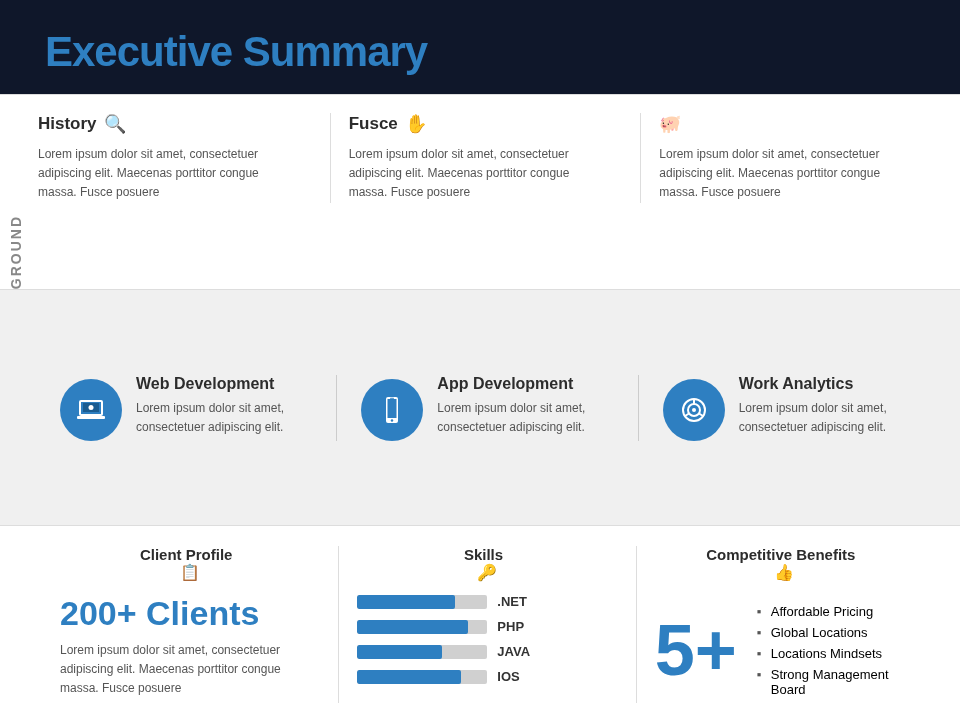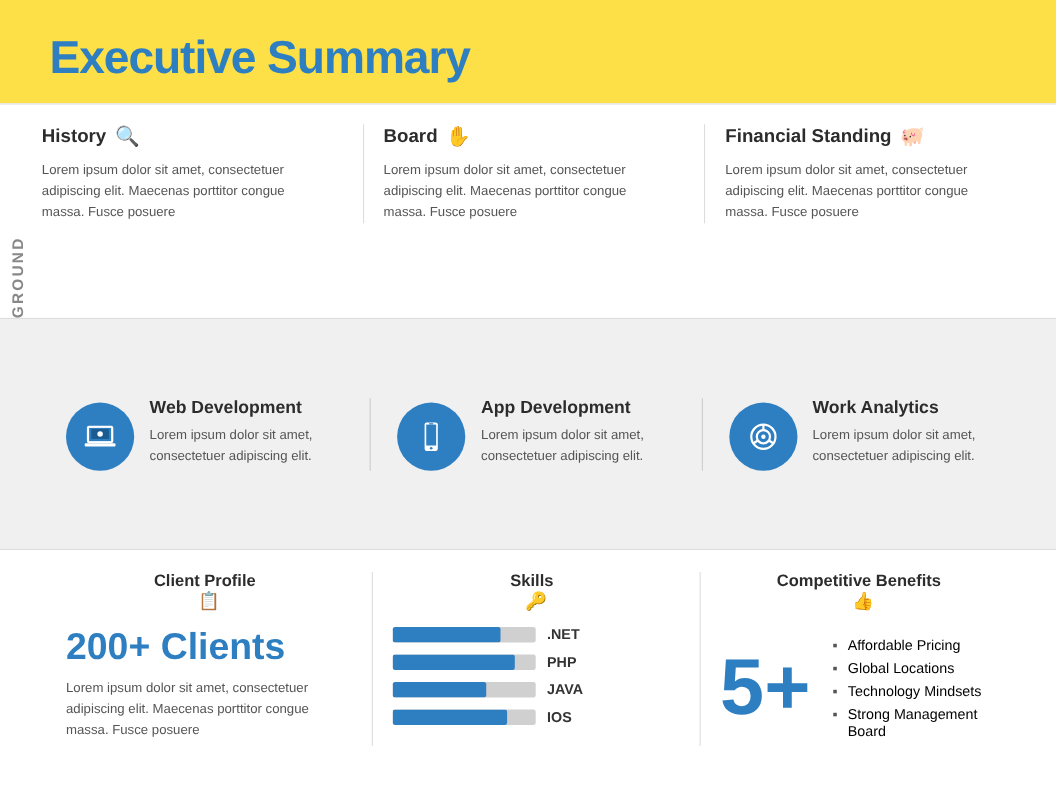--- a/index.html
+++ b/index.html
@@ -8,21 +8,21 @@
       height: 720px;
       font-family: 'Segoe UI', Arial, sans-serif;
       background: #ffffff;
       overflow: hidden;
       position: relative;
     }
 
     
     .title-section {
       padding: 28px 45px 18px 45px;
-      background: #fde047;
+      background: #0f172a;
     }
     .title-section h1 {
       font-size: 42px;
       font-weight: 900;
       color: #2c2c2c;
       letter-spacing: -1px;
     }
     .title-section h1 span {
       color: #2e7fc1;
     }
@@ -80,21 +80,21 @@
       color: #2c2c2c;
     }
     .bg-text {
       font-size: 12px;
       color: #555;
       line-height: 1.6;
     }
 
     
     .core-section {
-      height: 210px;
+      height: 236px;
       background: #f0f0f0;
       display: flex;
       align-items: center;
       padding: 20px 45px 20px 38px;
       justify-content: flex-end;
     }
 
     .core-col {
       flex: 1;
       display: flex;
@@ -277,31 +277,30 @@
         <h3>History</h3>
         <span class="section-icon">🔍</span>
       </div>
       <p class="bg-text">Lorem ipsum dolor sit amet, consectetuer adipiscing elit. Maecenas porttitor congue massa. Fusce posuere</p>
     </div>
 
     <div class="bg-divider"></div>
 
     <div class="bg-col">
       <div class="section-title-row">
-        <h3>Board</h3>
+        <h3>Fusce</h3>
         <span class="section-icon">✋</span>
       </div>
       <p class="bg-text">Lorem ipsum dolor sit amet, consectetuer adipiscing elit. Maecenas porttitor congue massa. Fusce posuere</p>
     </div>
 
     <div class="bg-divider"></div>
 
     <div class="bg-col">
       <div class="section-title-row">
-        <h3>Financial Standing</h3>
         <span class="section-icon">🐖</span>
       </div>
       <p class="bg-text">Lorem ipsum dolor sit amet, consectetuer adipiscing elit. Maecenas porttitor congue massa. Fusce posuere</p>
     </div>
   </div>
 </div>
 
 <div class="section core-section">
 
   <div style="display:flex; flex:1; margin-left:22px; align-items:center;">
@@ -413,20 +412,20 @@
     <div class="diff-col" style="border-right:none; margin-right:0; padding-right:0;">
       <div class="diff-section-header">
         <h3>Competitive Benefits</h3>
         <span class="icon">👍</span>
       </div>
       <div class="comp-content">
         <div class="big-number">5+</div>
         <ul class="benefits-list">
           <li>Affordable Pricing</li>
           <li>Global Locations</li>
-          <li>Technology Mindsets</li>
+          <li>Locations Mindsets</li>
           <li>Strong Management Board</li>
         </ul>
       </div>
     </div>
 
   </div>
 </div>
 
 </body></html>

